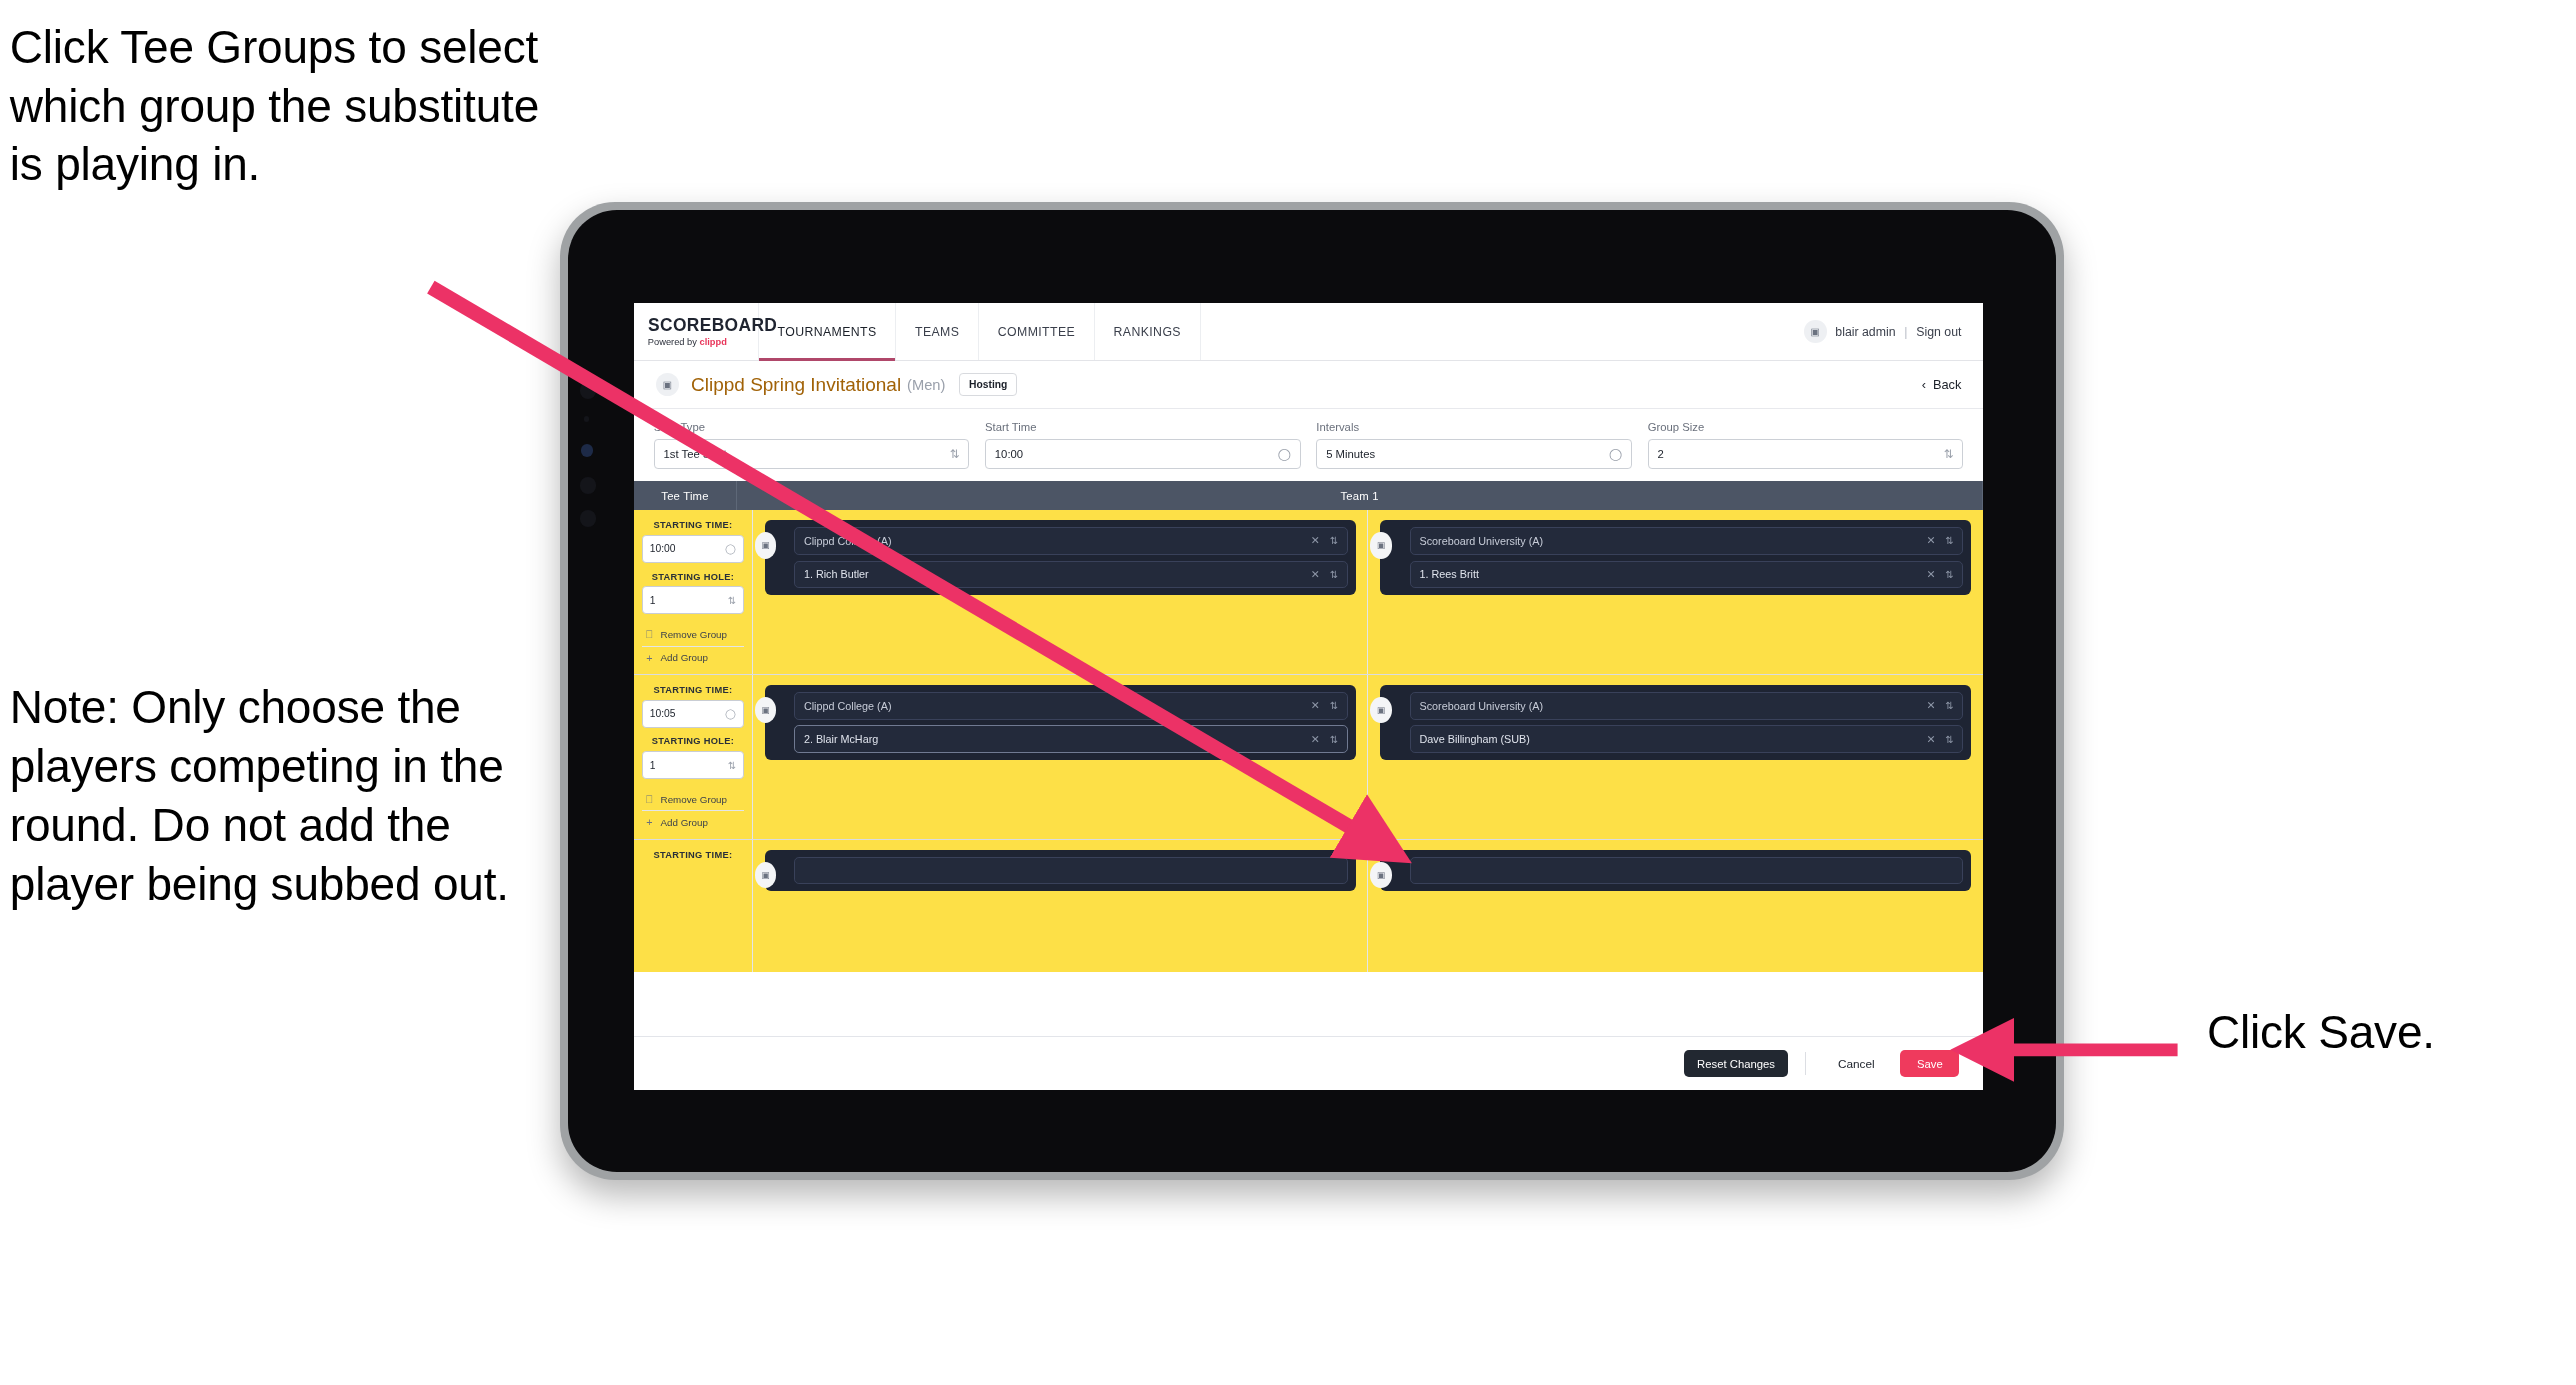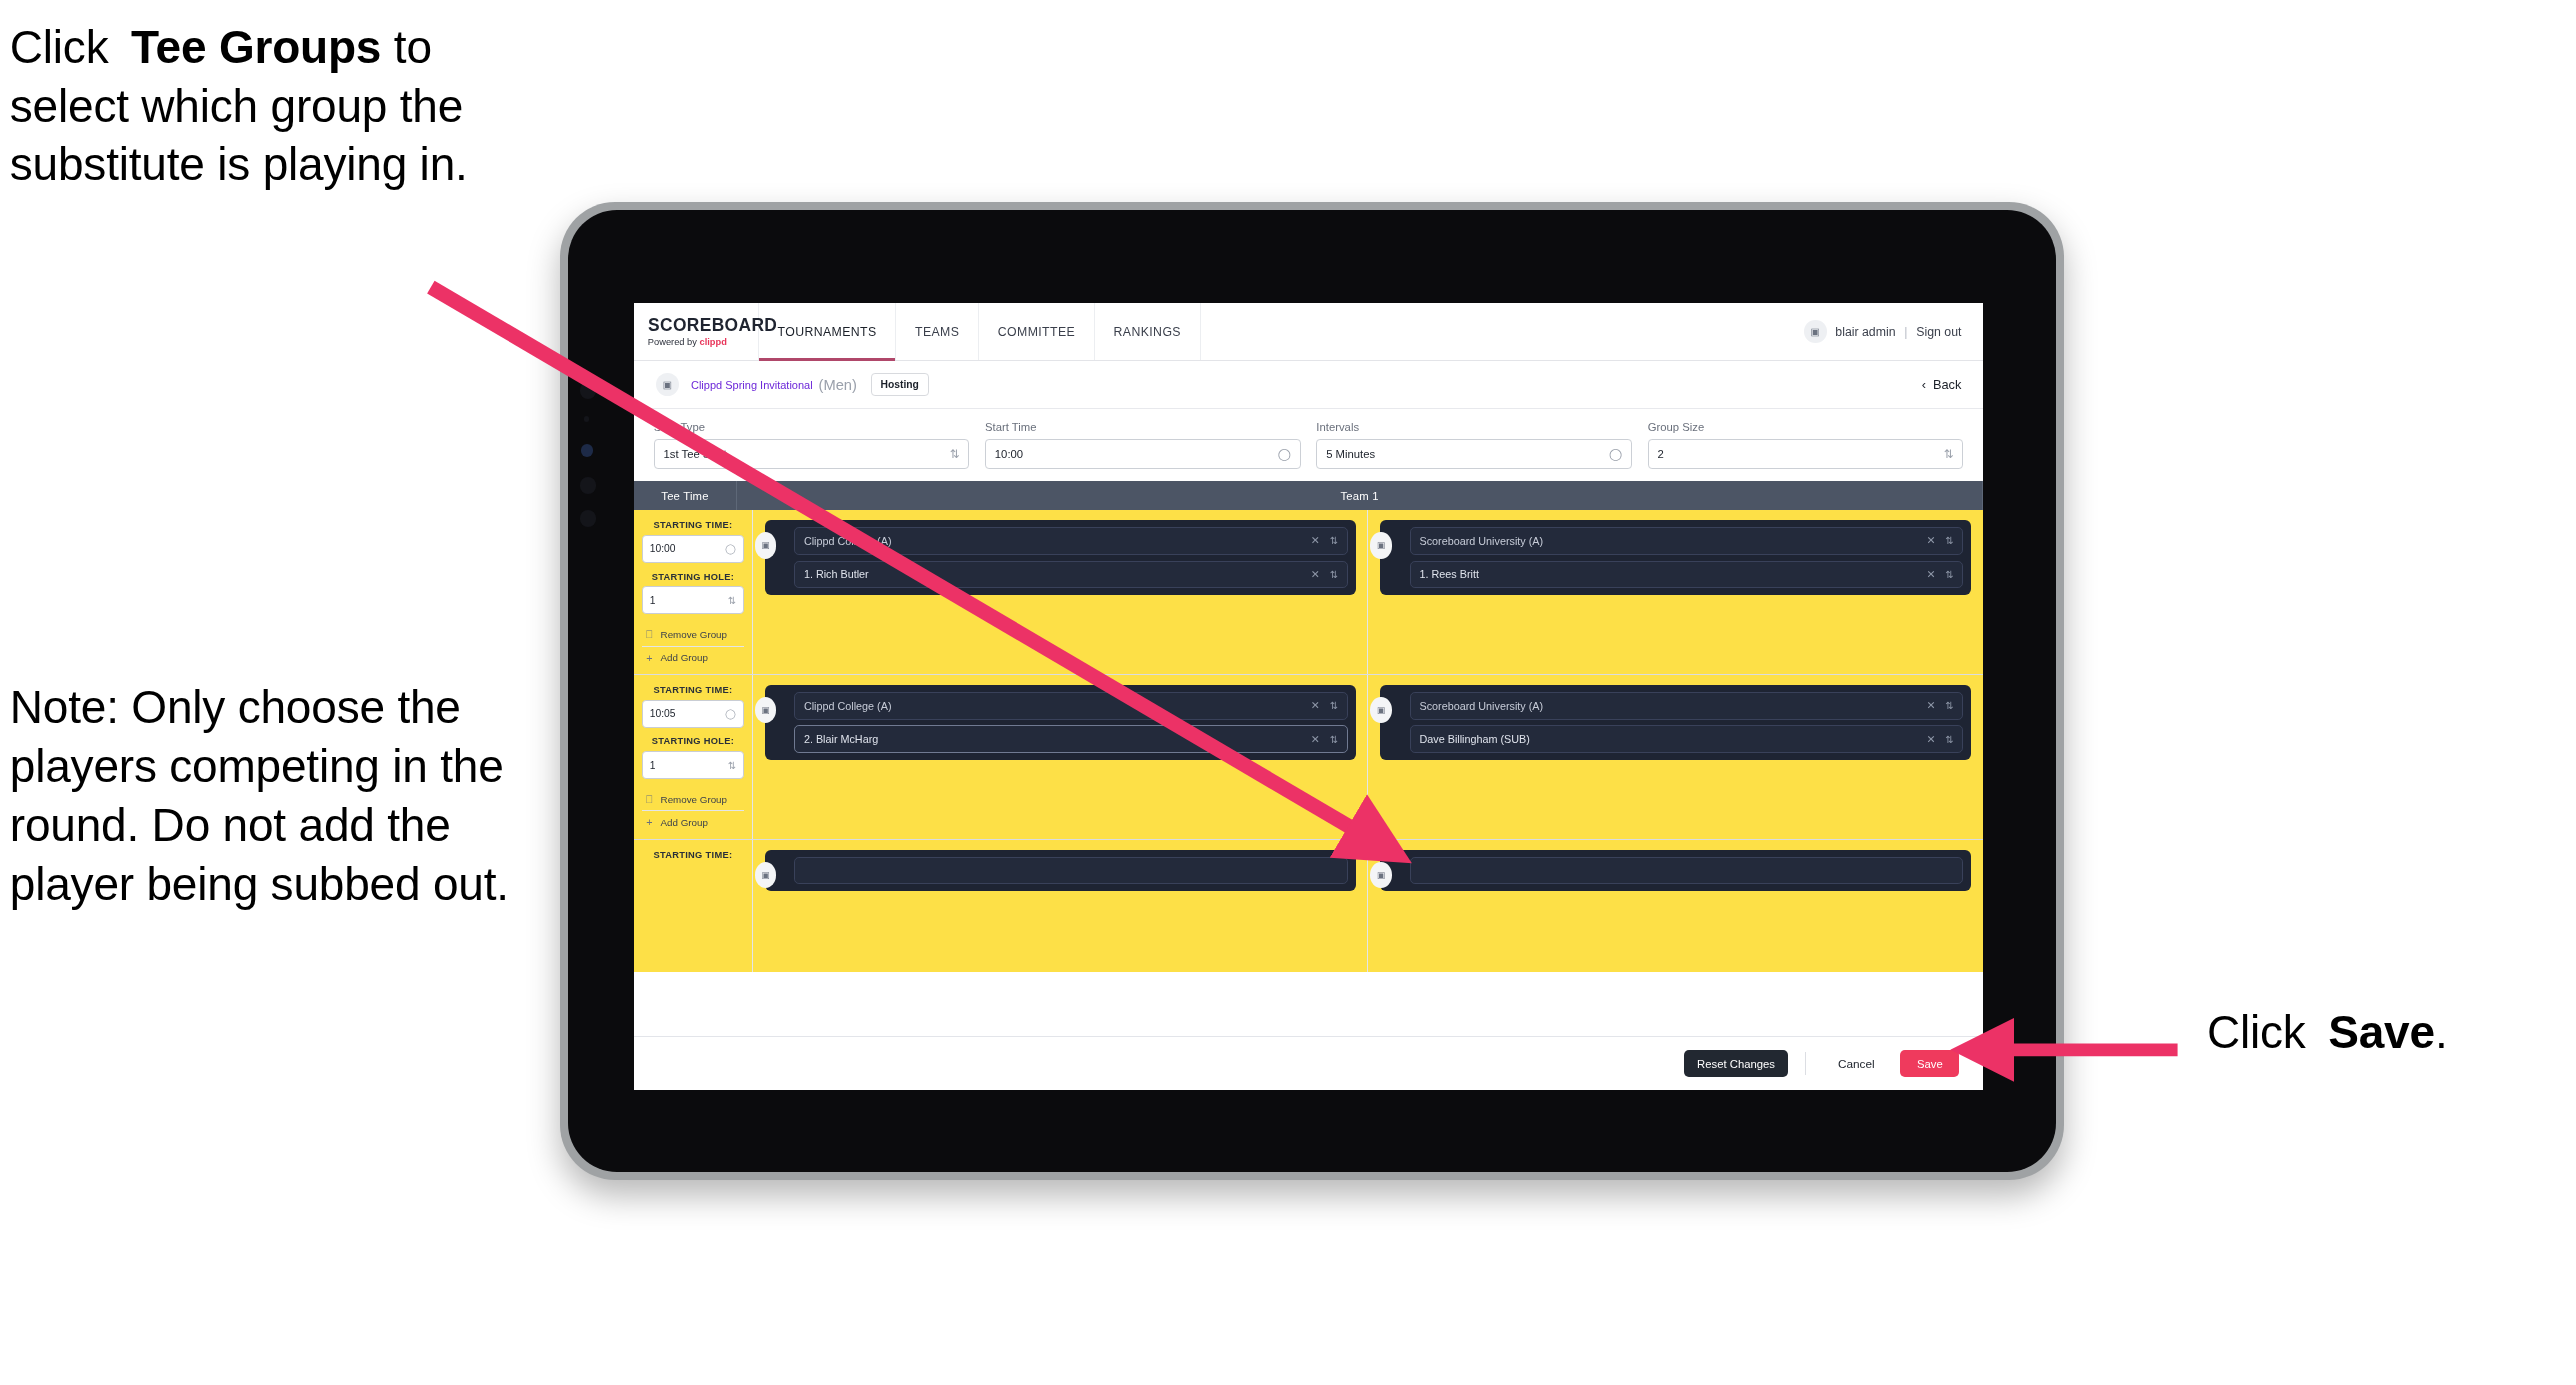--- a/index.html
+++ b/index.html
@@ -24,21 +24,21 @@
     font-size:46px; font-weight:400;
   }
   #annot-note{
     left:9.8px; top:678px; width:560px;
     font-size:46px; font-weight:400;
   }
   #annot-save{
     left:2207px; top:1003px; width:354px;
     font-size:46px; font-weight:400;
   }
-  .annot b{font-weight:700;margin-left:10px;}
+  .annot b{font-weight:400;}
 
   .arrow-layer{position:absolute;left:0;top:0;width:2576px;height:1385px;pointer-events:none;}
 
   
   .tablet{
     position:absolute;
     left:560px; top:202px;
     width:1504px; height:978px;
     background:#9fa2a4;
     border-radius:55px;
@@ -115,21 +115,21 @@
   
   .crumbbar{
     height:47px;display:flex;align-items:center;padding:0 21.6px;
     border-bottom:1px solid #e8e9ed;background:#fff;
   }
   .crumb-icon{
     width:23.6px;height:23.6px;border-radius:50%;background:#eef0f3;
     display:flex;align-items:center;justify-content:center;
     font-size:9.8px;color:#6b7280;margin-right:11.8px;
   }
-  .crumb-title{font-size:11px;color:#6d28d9;}
+  .crumb-title{font-size:19px;color:#a16207;}
   .crumb-gender{font-size:14.7px;color:#9aa0ab;margin-left:5.9px;}
   .hosting-badge{
     margin-left:13.8px;
     border:1px solid #d8dade;border-radius:3.9px;
     padding:4.9px 8.8px;font-size:10.3px;font-weight:700;color:#1b2029;
     background:#fff;
   }
   .back-link{
     margin-left:auto;display:flex;align-items:center;gap:6.9px;
     font-size:12.8px;color:#1b2029;cursor:pointer;

